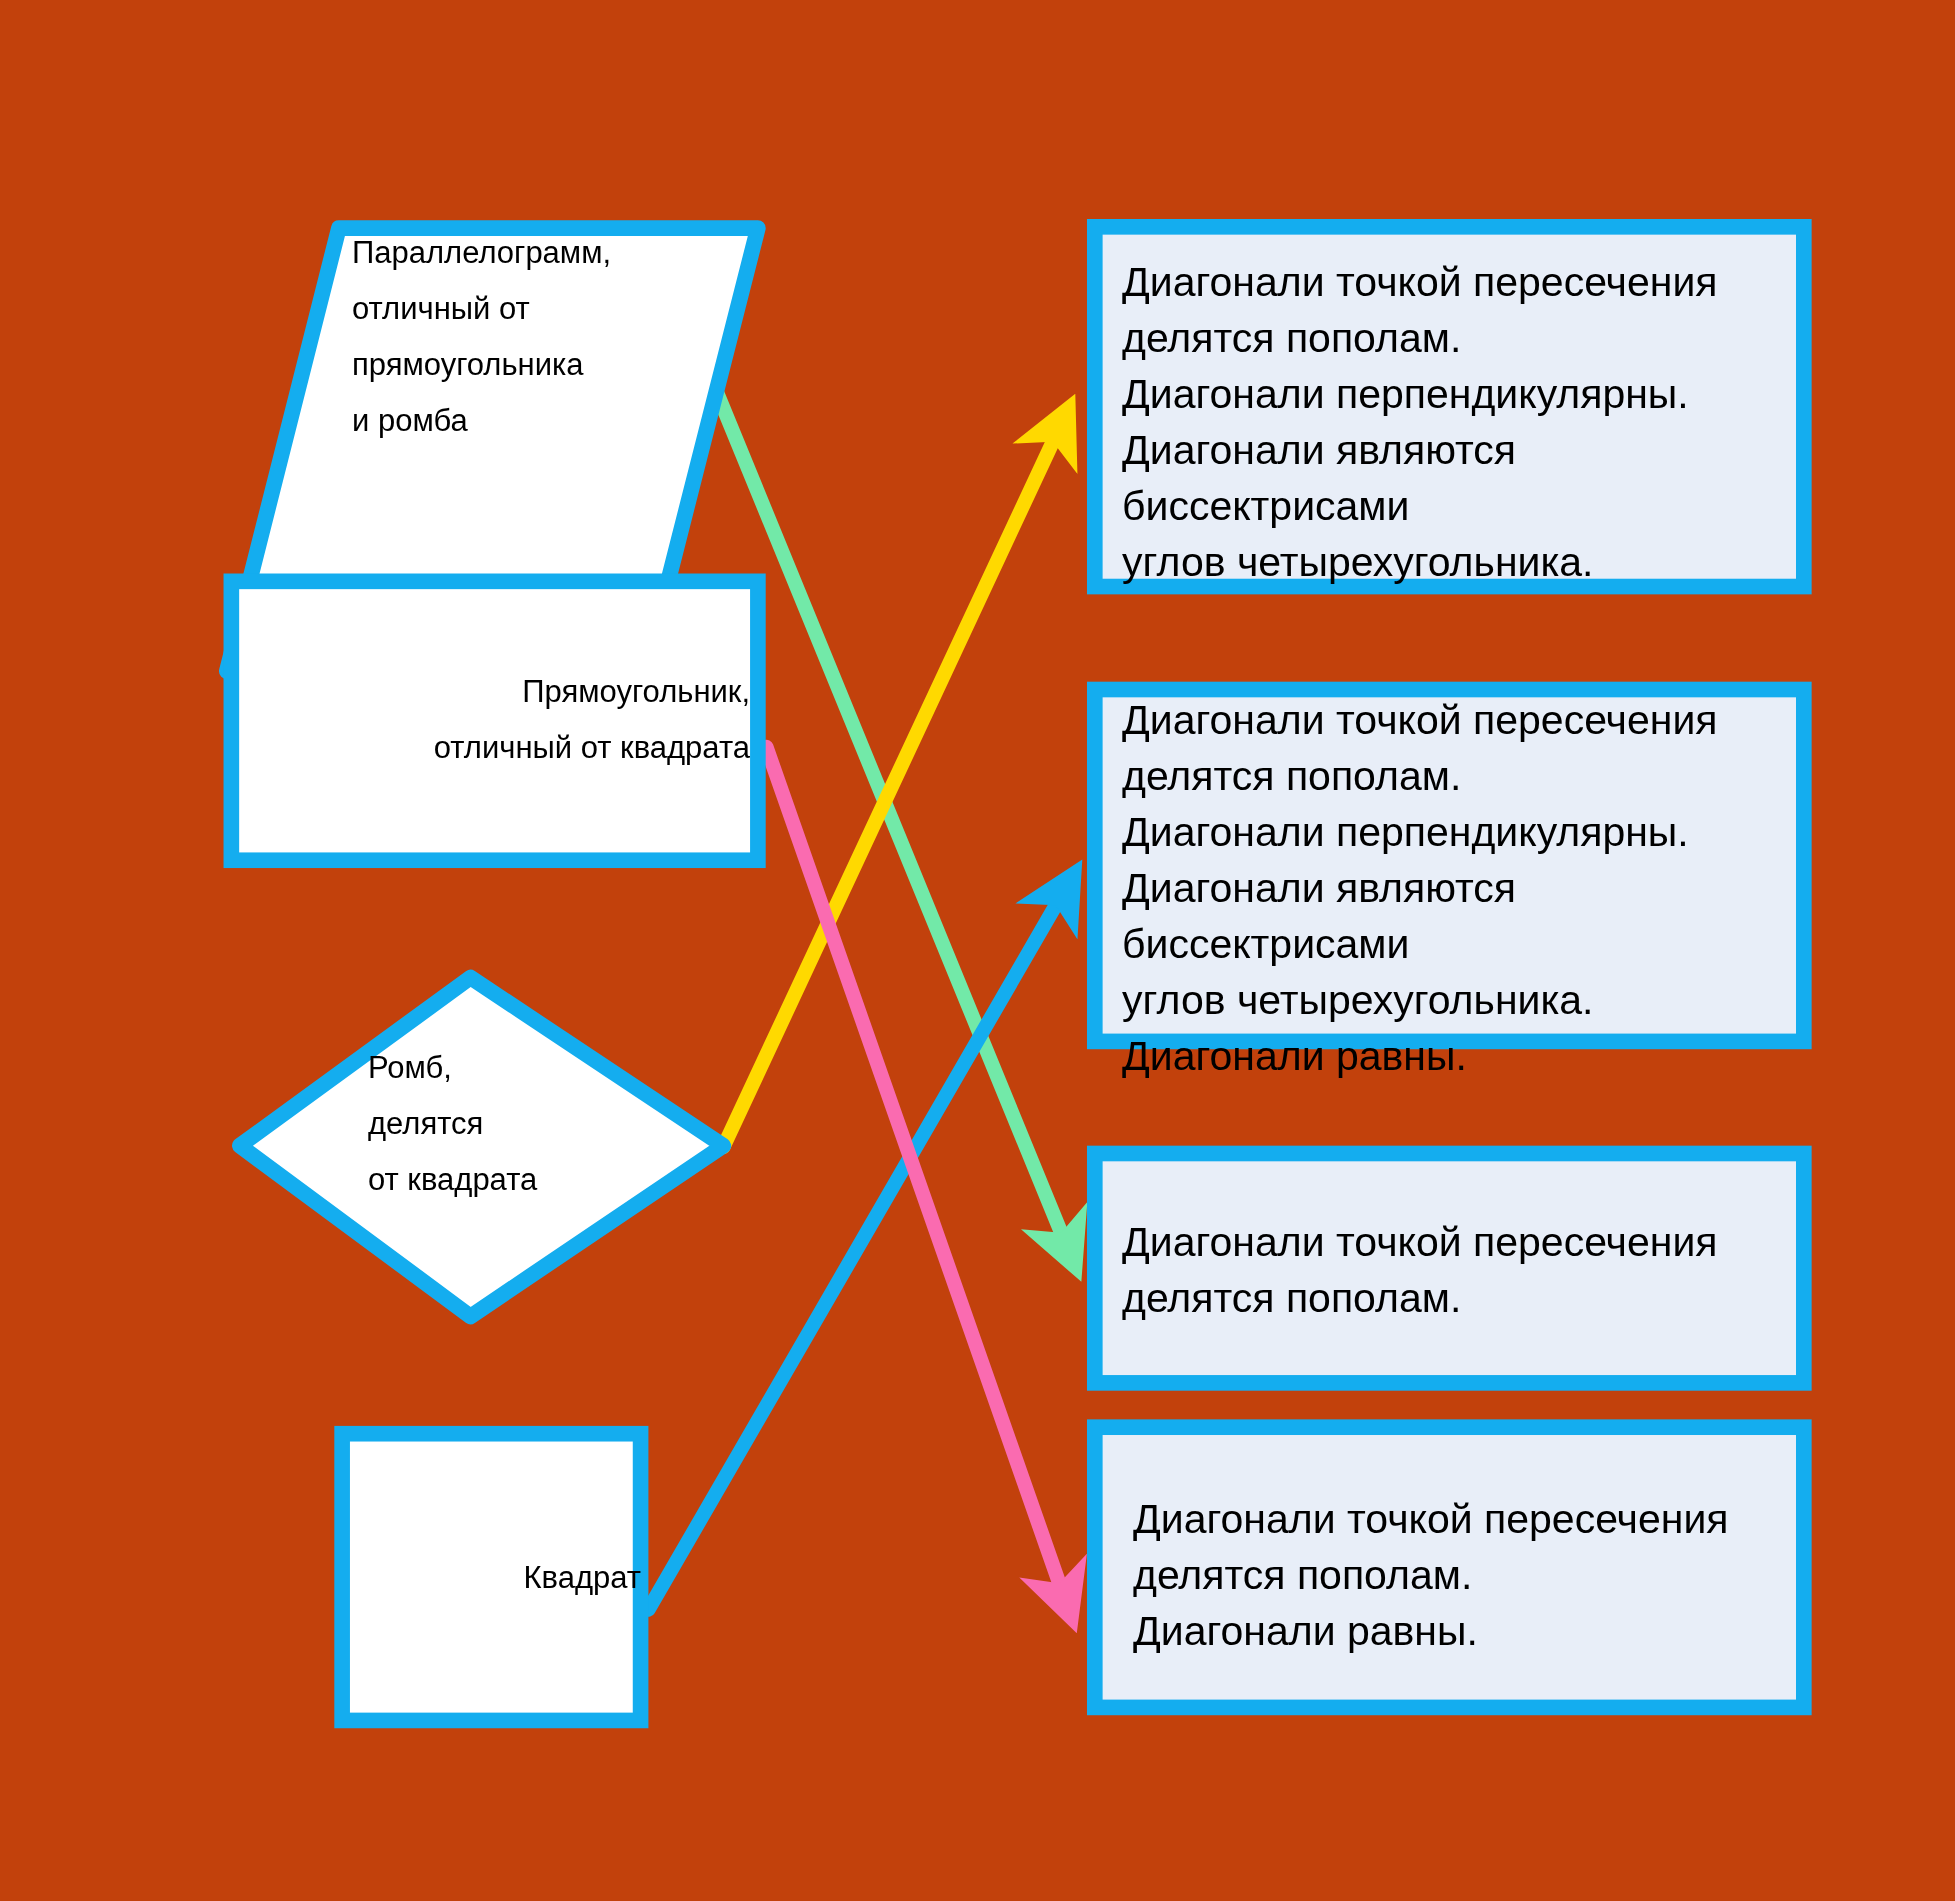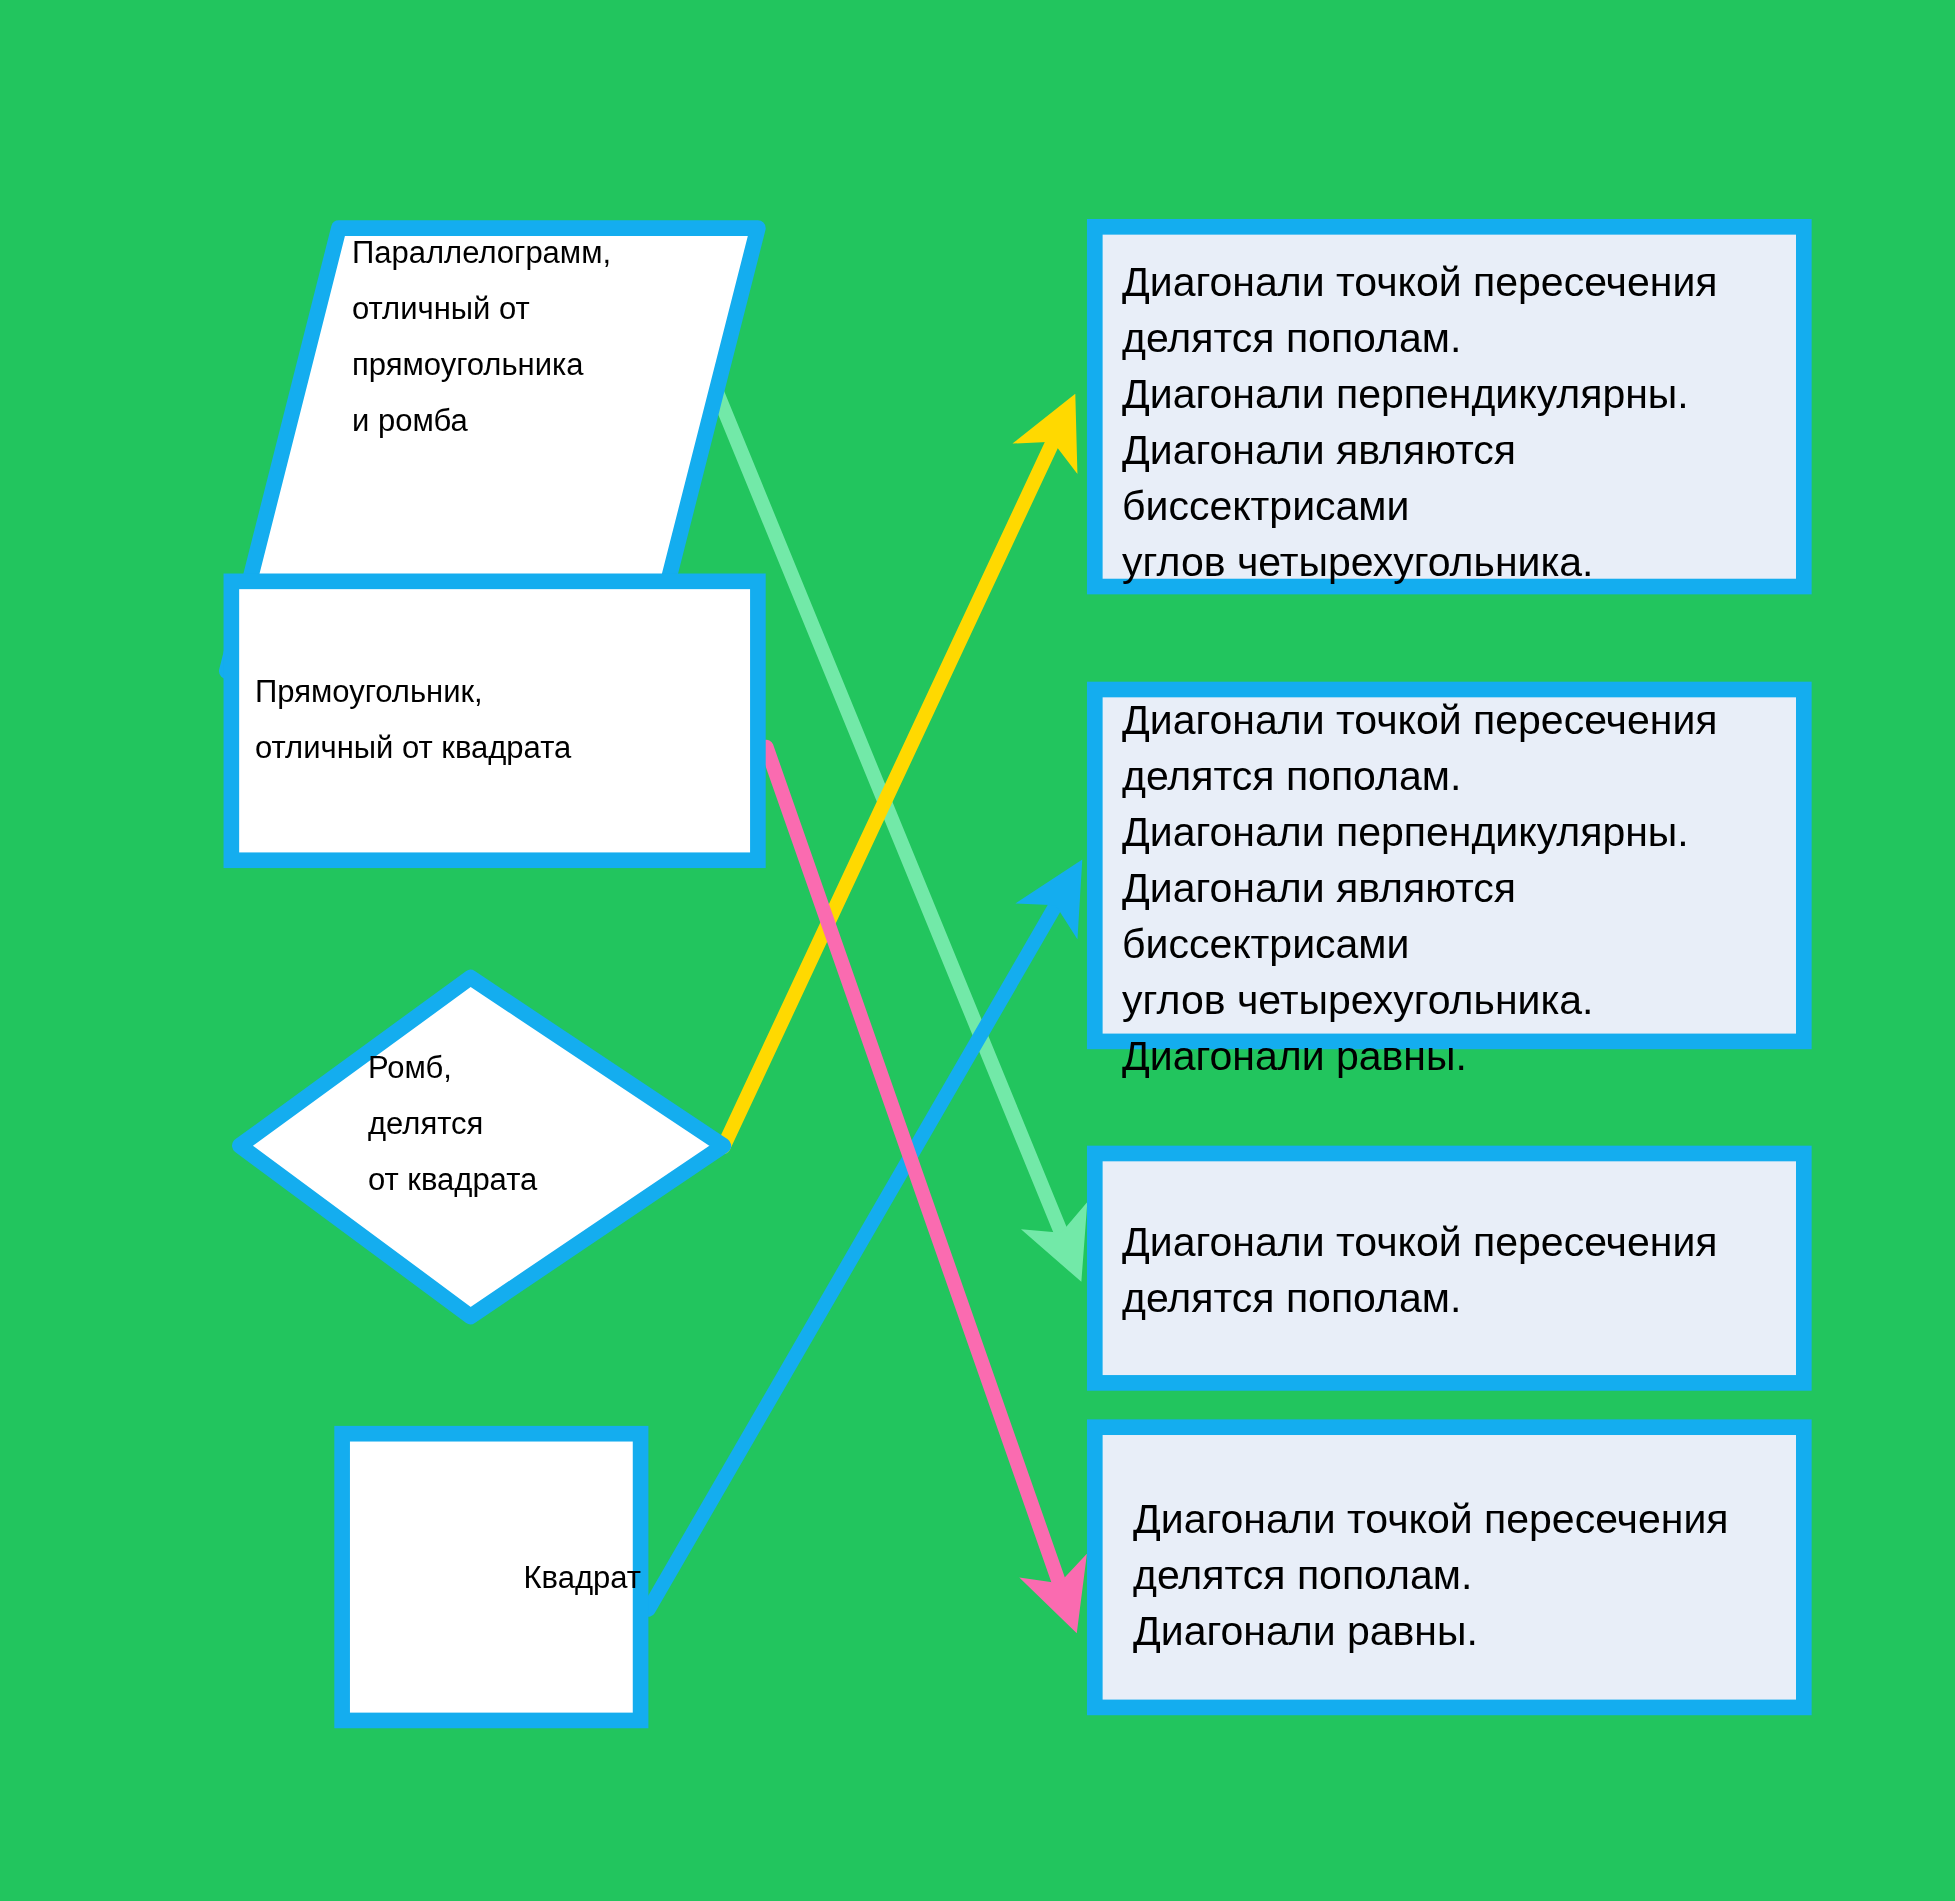--- a/index.html
+++ b/index.html
@@ -7,21 +7,21 @@
     padding: 0;
     background: #ffffff;
   }
   body {
     font-family: "Liberation Sans", sans-serif;
   }
   #canvas {
     position: relative;
     width: 1955px;
     height: 1901px;
-    background: #22c55e;
+    background: #c2410c;
     overflow: hidden;
   }
   #edges {
     position: absolute;
     left: 0;
     top: 0;
     width: 1955px;
     height: 1901px;
     pointer-events: none;
   }
@@ -80,21 +80,21 @@
     <polygon points="520,350 1163,350 990,1030 348,1030" fill="#FFFFFF" stroke="#14ADEF" stroke-width="24" stroke-linejoin="round"></polygon>
   </svg>
   <div class="node-text" style="left:352px; top:225px; width:365px;">Параллелограмм,
 отличный от
 прямоугольника
 и ромба</div>
 
   <svg class="shape-svg" width="1955" height="1901" viewBox="0 0 3000 2917">
     <rect x="355" y="892" width="808" height="428" fill="#FFFFFF" stroke="#14ADEF" stroke-width="24"></rect>
   </svg>
-  <div class="node-text" style="left:255px; top:664px; width:495px;">Прямоугольник,
+  <div class="node-text" style="left:255px; top:664px; width:495px;text-align:right;">Прямоугольник,
 отличный от квадрата</div>
 
   <svg class="shape-svg" width="1955" height="1901" viewBox="0 0 3000 2917">
     <polygon points="722,1500 1110,1758 722,2020 368,1758" fill="#FFFFFF" stroke="#14ADEF" stroke-width="24" stroke-linejoin="round"></polygon>
   </svg>
   <div class="node-text" style="left:368px; top:1040px; width:274px; text-align:left;">Ромб,
 делятся
 от квадрата</div>
 
   <svg class="shape-svg" width="1955" height="1901" viewBox="0 0 3000 2917">

